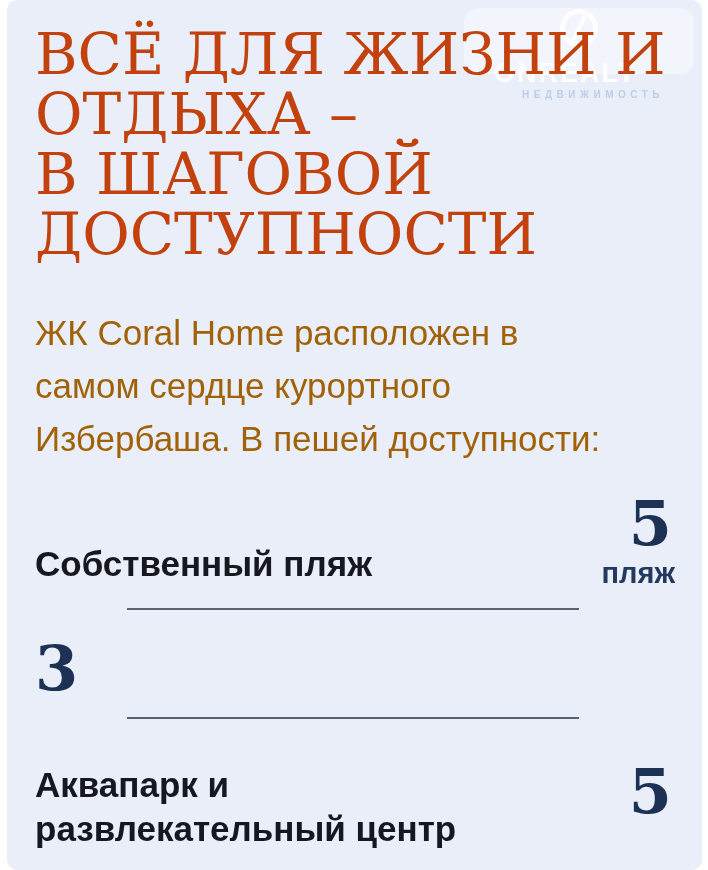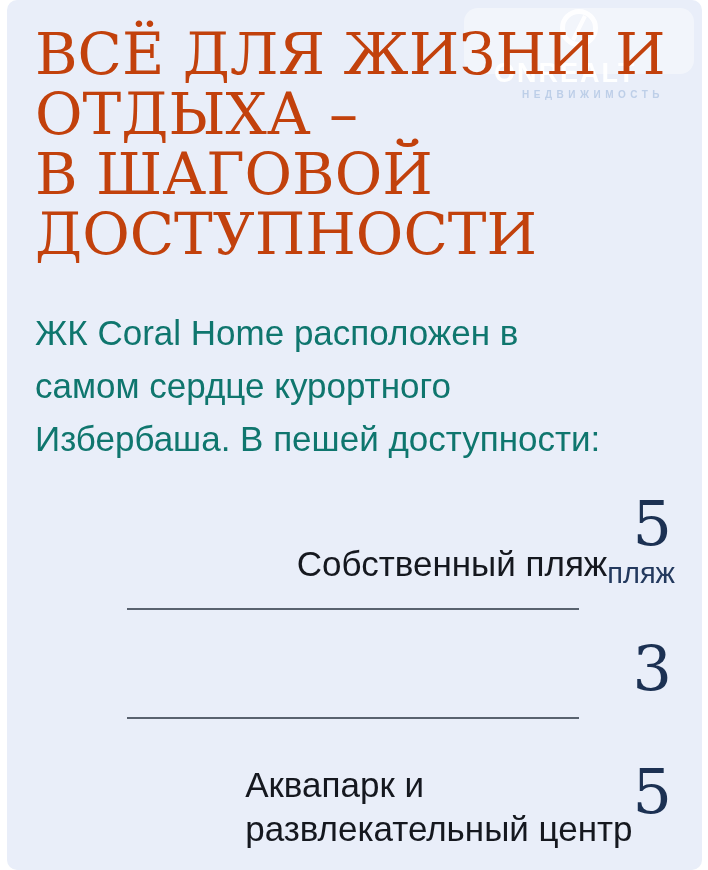--- a/index.html
+++ b/index.html
@@ -60,29 +60,30 @@
     line-height: 60px;
     color: #c2410c;
     white-space: pre-line;
     letter-spacing: 0px;
   }
   
   .intro {
     margin-top: 42px;
     font-size: 35px;
     line-height: 53px;
-    color: #0f766e;
+    color: #a16207;
     white-space: pre-line;
   }
   
   .row {
     display: flex;
-    justify-content: flex-end;
+    justify-content: space-between;
     align-items: flex-end;
     margin-top: 30px;
+    font-weight: bold;
   }
   .row.last { align-items: flex-start; margin-top: 44px; }
   .row-label {
     font-size: 35px;
     line-height: 44px;
     color: #15181f;
     white-space: pre-line;
     padding-bottom: 4px;
   }
   .row-time {

